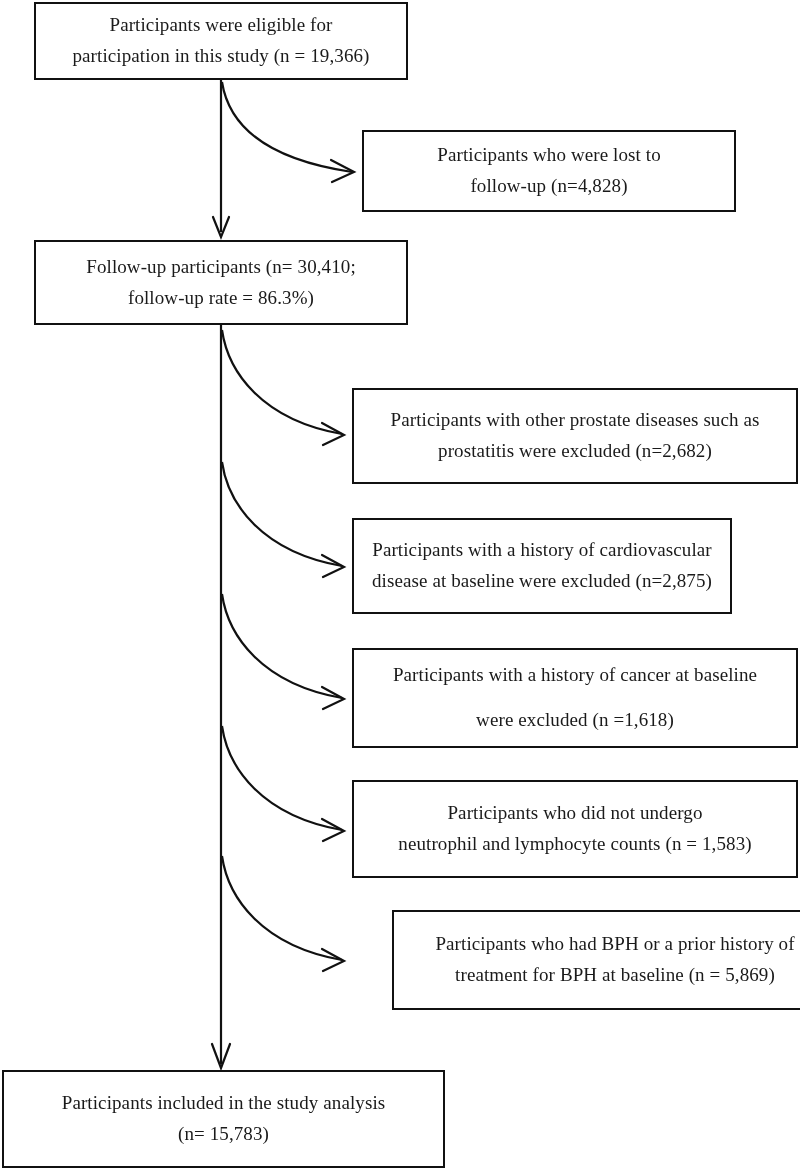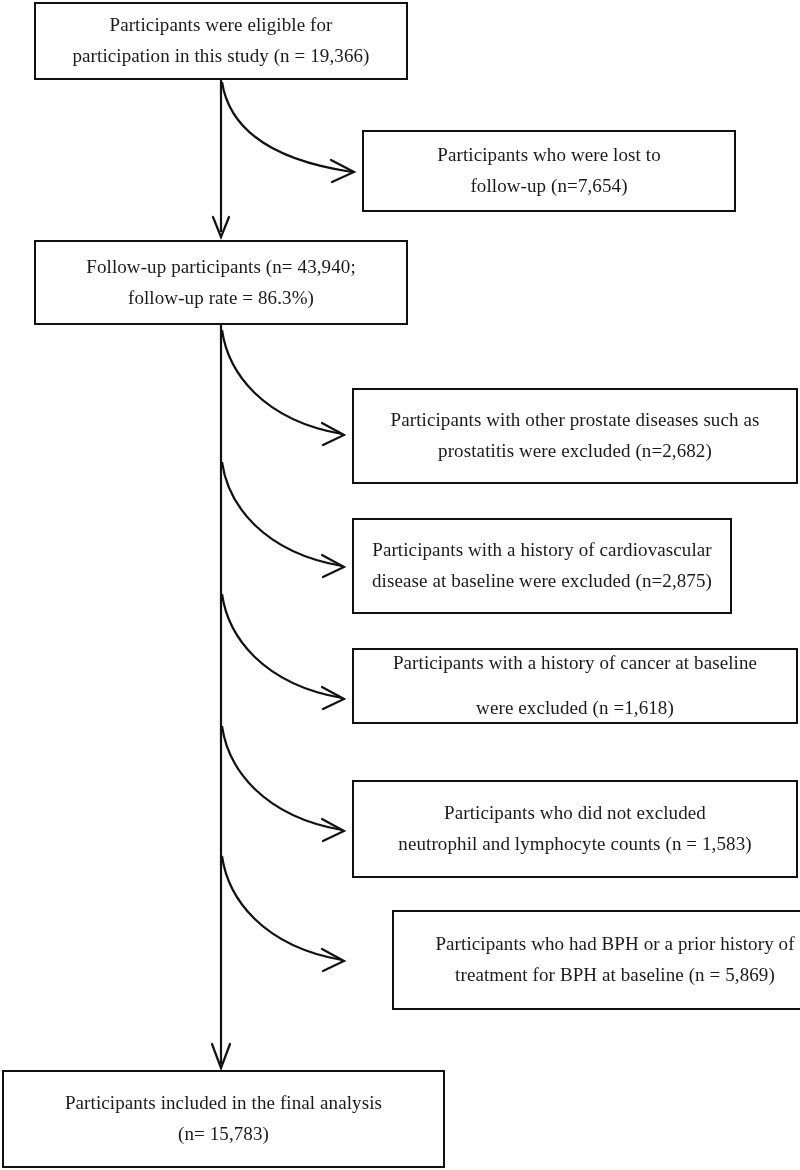--- a/index.html
+++ b/index.html
@@ -95,51 +95,51 @@
     </g>
   </svg>
 
   <div class="node-box" id="node-eligible" style="left: 34px; top: 2px; width: 374px; height: 78px;">
     <span class="node-line">Participants were eligible for</span>
     <span class="node-line">participation in this study (n = 19,366)</span>
   </div>
 
   <div class="node-box" id="node-lost_to_followup" style="left: 362px; top: 130px; width: 374px; height: 82px;">
     <span class="node-line">Participants who were lost to</span>
-    <span class="node-line">follow-up (n=7,654)</span>
+    <span class="node-line">follow-up (n=4,828)</span>
   </div>
 
   <div class="node-box" id="node-followup" style="left: 34px; top: 240px; width: 374px; height: 85px;">
-    <span class="node-line">Follow-up participants (n= 43,940;</span>
+    <span class="node-line">Follow-up participants (n= 30,410;</span>
     <span class="node-line">follow-up rate = 86.3%)</span>
   </div>
 
   <div class="node-box" id="node-excl_prostate" style="left: 352px; top: 388px; width: 446px; height: 96px;">
     <span class="node-line">Participants with other prostate diseases such as</span>
     <span class="node-line">prostatitis were excluded (n=2,682)</span>
   </div>
 
   <div class="node-box" id="node-excl_cvd" style="left: 352px; top: 518px; width: 380px; height: 96px;">
     <span class="node-line">Participants with a history of cardiovascular</span>
     <span class="node-line">disease at baseline were excluded (n=2,875)</span>
   </div>
 
-  <div class="node-box" id="node-excl_cancer" style="left: 352px; top: 648px; width: 446px; height: 76px; gap: 14px;">
+  <div class="node-box" id="node-excl_cancer" style="left: 352px; top: 648px; width: 446px; height: 100px; gap: 14px;">
     <span class="node-line">Participants with a history of cancer at baseline</span>
     <span class="node-line">were excluded (n =1,618)</span>
   </div>
 
   <div class="node-box" id="node-excl_counts" style="left: 352px; top: 780px; width: 446px; height: 98px;">
-    <span class="node-line">Participants who did not excluded</span>
+    <span class="node-line">Participants who did not undergo</span>
     <span class="node-line">neutrophil and lymphocyte counts (n = 1,583)</span>
   </div>
 
   <div class="node-box" id="node-excl_bph" style="left: 352px; top: 910px; width: 446px; height: 100px; margin-left: 40px;">
     <span class="node-line">Participants who had BPH or a prior history of</span>
     <span class="node-line">treatment for BPH at baseline (n = 5,869)</span>
   </div>
 
   <div class="node-box" id="node-final" style="left: 2px; top: 1070px; width: 443px; height: 98px;">
-    <span class="node-line">Participants included in the final analysis</span>
+    <span class="node-line">Participants included in the study analysis</span>
     <span class="node-line">(n= 15,783)</span>
   </div>
 
 </div>
 
 </body></html>

